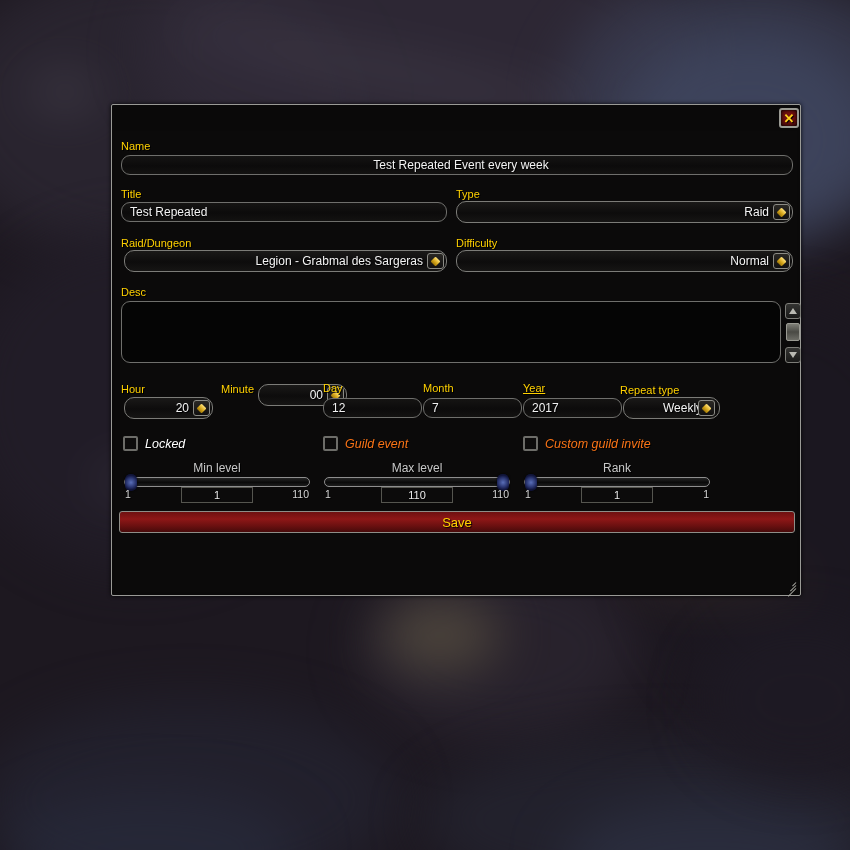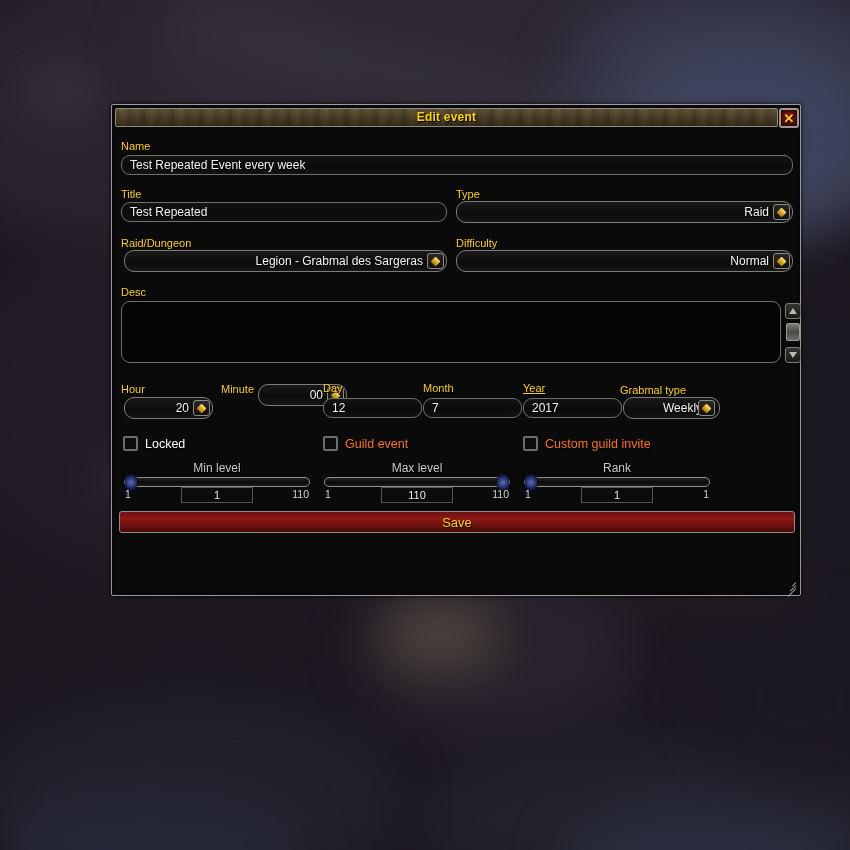--- a/index.html
+++ b/index.html
@@ -215,21 +215,21 @@
     position: absolute;
     left: 1px;
     width: 14px; height: 18px;
     background: linear-gradient(180deg, #7e7e76 0%, #4a4a44 50%, #6d6d66 100%);
     border: 1px solid #9a9a92;
     border-radius: 2px;
     cursor: grab;
   }
 
   
-  .checkbox-row { position: absolute; display: flex; align-items: center; gap: 7px; cursor: pointer; }
+  .checkbox-row { position: absolute; display: flex; align-items: center; gap: 7px; cursor: pointer; font-style: italic; }
   .cb-box {
     width: 15px; height: 15px;
     background: #0d0c0c;
     border: 2px solid #6d6d69;
     border-radius: 2px;
     flex: 0 0 auto;
   }
   .cb-label { font-size: 12.5px; text-shadow: 1px 1px 0 #000; white-space: nowrap; }
   .cb-label.enabled { color: #ffffff; }
   .cb-label.disabled { color: #f97316; }
@@ -352,32 +352,29 @@
   <div class="blob bg-l13"></div>
   <div class="blob bg-l14"></div>
   <div class="blob bg-l15"></div>
   <div class="blob bg-l16"></div>
   <div class="blob bg-l17"></div>
   <div class="blob bg-l18"></div>
 </div>
 
 <div id="edit-event-window">
 
-  <div id="title-bar">
-    <div id="title-bar-text">Edit event</div>
-  </div>
 
   <div id="close-button">
     <span>✕</span>
   </div>
 
   <div id="window-body">
 
     <div class="field-label" style="left:6px; top:9px;">Name</div>
-    <div class="editbox" style="left:6px; top:24px; width:672px;">
+    <div class="editbox" style="left:6px; top:24px; width:672px;justify-content:center;">
       <div class="val">Test Repeated Event every week</div>
     </div>
 
     <div class="field-label" style="left:6px; top:57px;">Title</div>
     <div class="editbox" style="left:6px; top:71px; width:326px;">
       <div class="val">Test Repeated</div>
     </div>
 
     <div class="field-label" style="left:341px; top:57px;">Type</div>
     <div class="dropdown" style="left:341px; top:70px; width:337px;">
@@ -441,21 +438,21 @@
     <div class="field-label" style="left:308px; top:251px;">Month</div>
     <div class="editbox" style="left:308px; top:267px; width:99px;">
       <div class="val">7</div>
     </div>
 
     <div class="field-label" style="left:408px; top:251px;text-decoration:underline;">Year</div>
     <div class="editbox" style="left:408px; top:267px; width:99px;">
       <div class="val">2017</div>
     </div>
 
-    <div class="field-label" style="left:505px; top:253px;">Grabmal type</div>
+    <div class="field-label" style="left:505px; top:253px;">Repeat type</div>
     <div class="dropdown center-val" style="left:508px; top:266px; width:97px;">
       <div class="val">Weekly</div>
       <div class="dd-arrow" style="position:absolute; right:2px;">
           <i></i>
         </div>
     </div>
 
     <div class="checkbox-row" style="left:8px; top:305px;">
       <div class="cb-box"></div>
       <div class="cb-label enabled">Locked</div>

